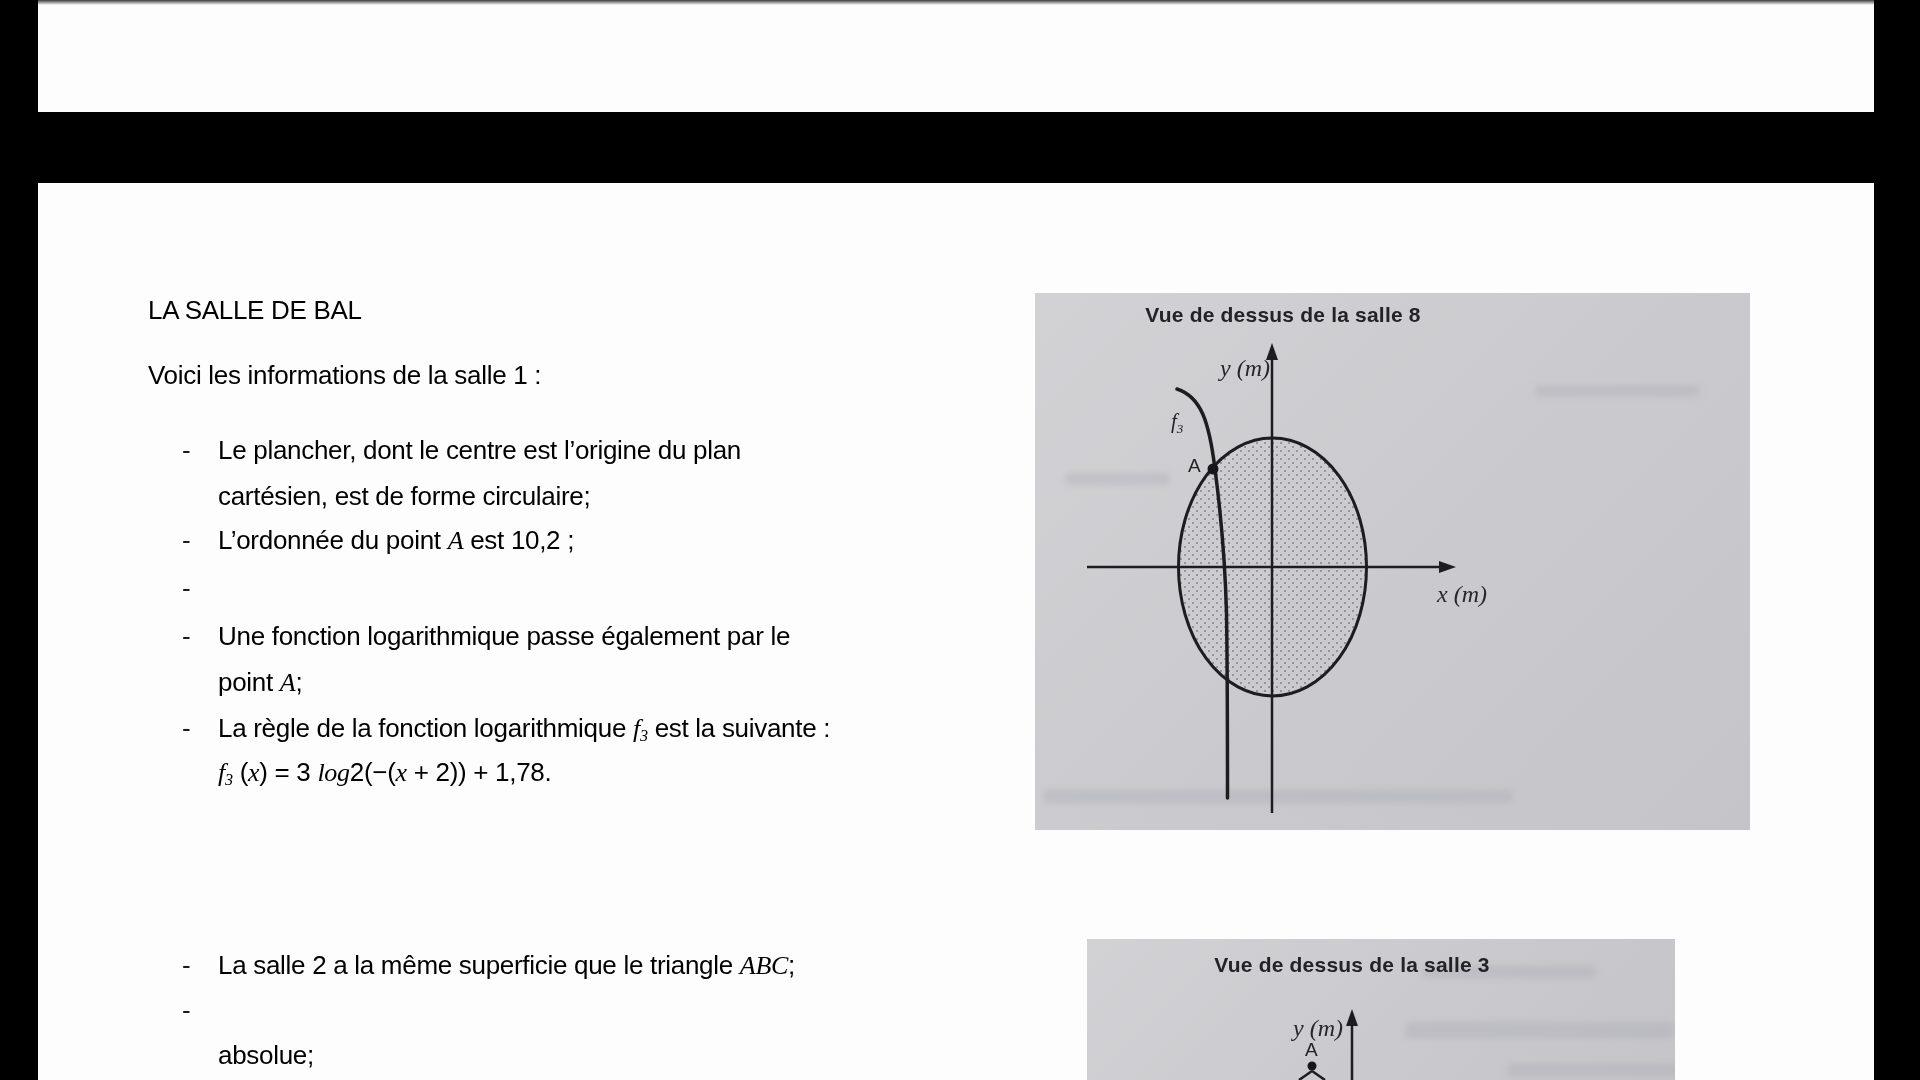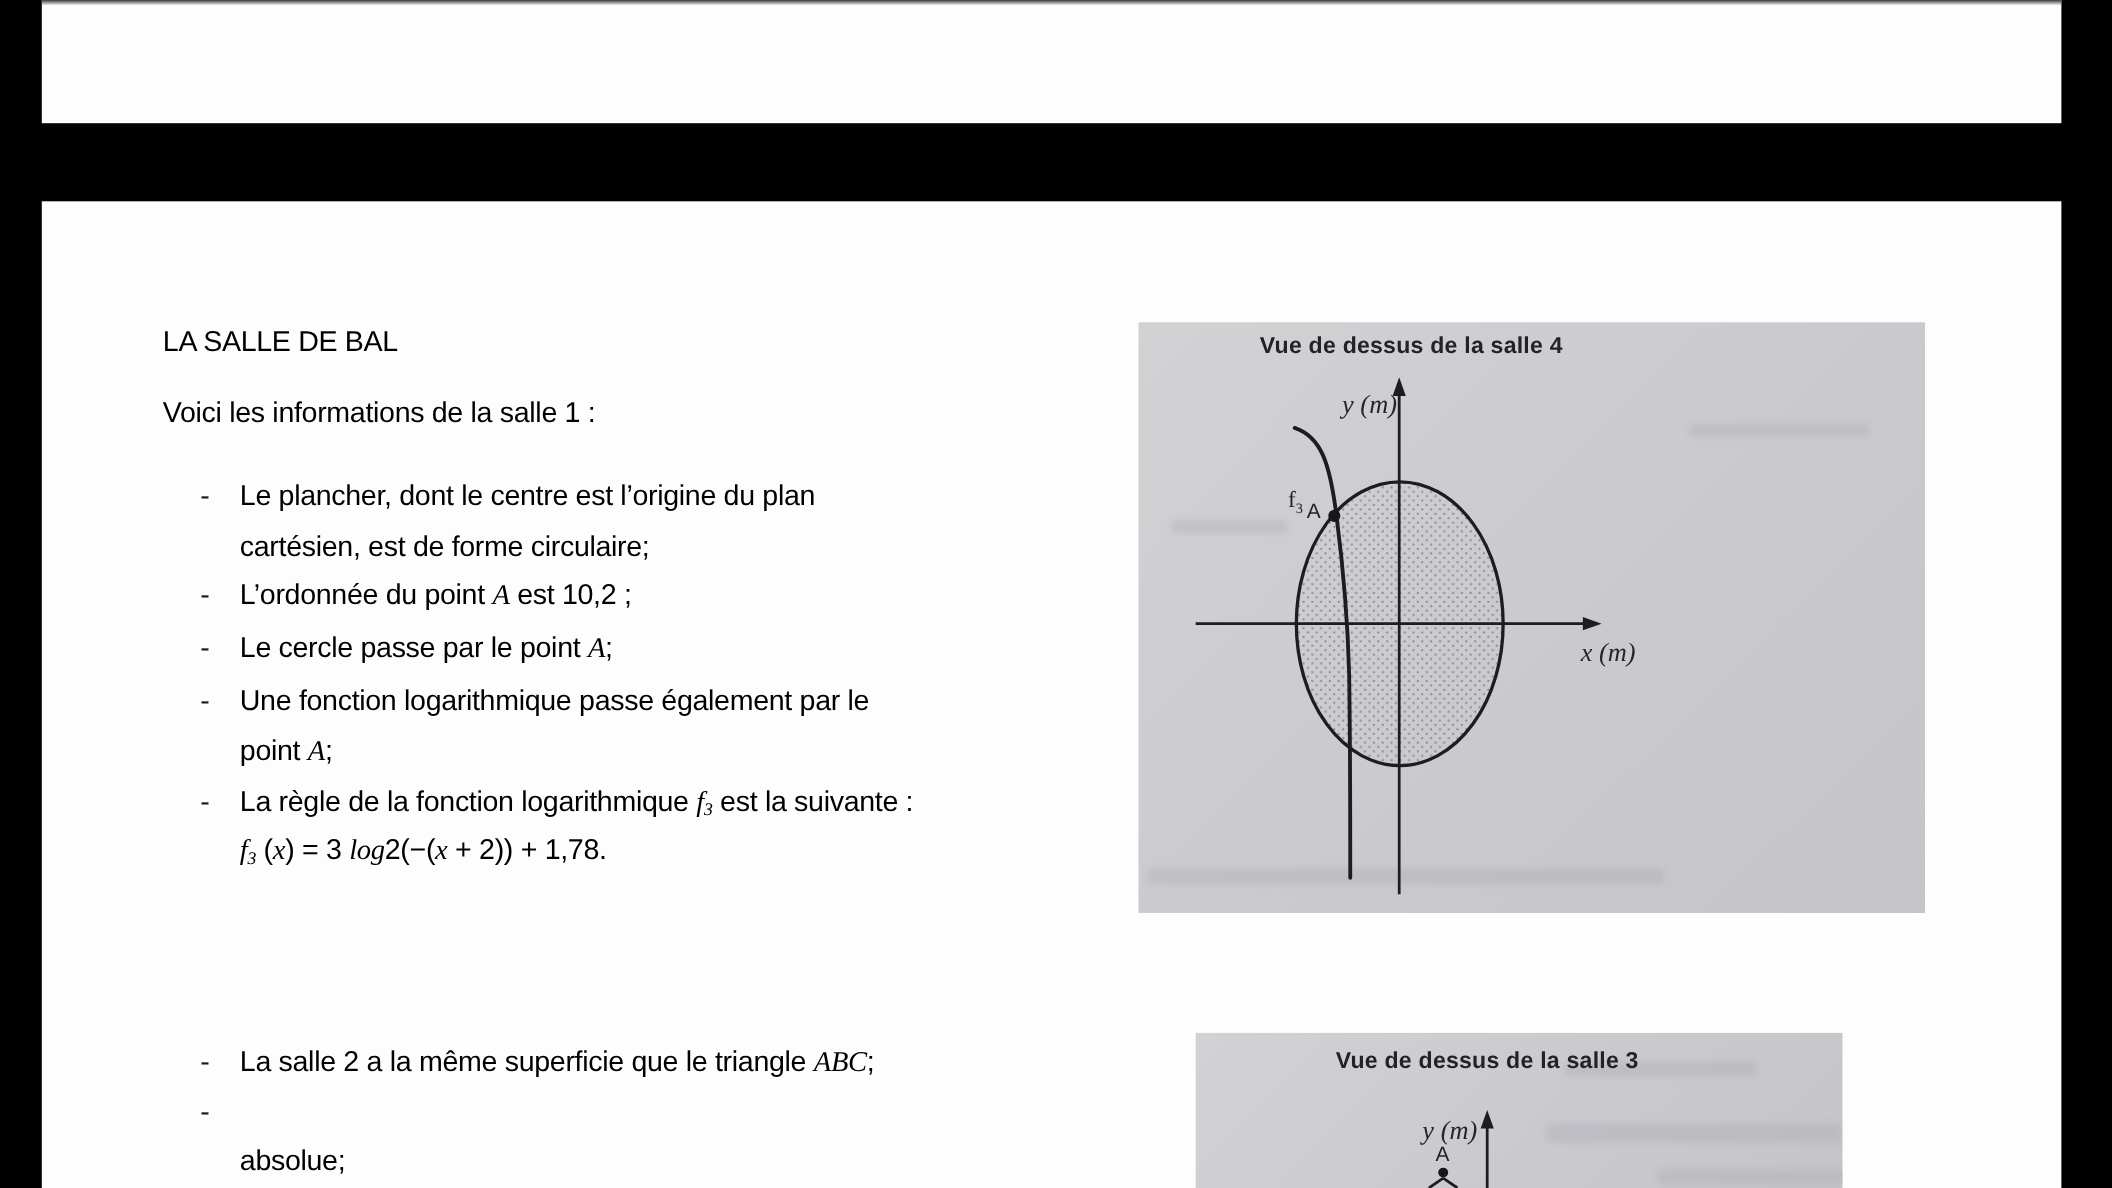--- a/index.html
+++ b/index.html
@@ -14,21 +14,21 @@
   .rv{font-family:"Liberation Serif",serif;font-style:italic;}
   .rsub{font-size:0.62em;vertical-align:-0.25em;}
   .rb{font-weight:400;}
   .fig{position:absolute;background:linear-gradient(135deg,#d2d2d5 0%,#cacace 55%,#c5c5c9 100%);overflow:hidden;}
   .fig1{left:997px;top:110px;width:715px;height:537px;}
   .fig2{left:1049px;top:756px;width:588px;height:141px;}
   .fig-title{position:absolute;text-align:center;font-weight:700;font-size:21px;color:#232327;letter-spacing:.2px;}
   .plot{position:absolute;left:0;top:0;}
   .axlab{position:absolute;font-family:"Liberation Serif",serif;font-style:italic;font-size:24px;color:#26262a;white-space:nowrap;}
   .ptlab{position:absolute;font-size:19px;color:#222226;}
-  .flab{position:absolute;font-family:"Liberation Serif",serif;font-size:21px;color:#222226;margin-top:33px;}
+  .flab{position:absolute;font-family:"Liberation Serif",serif;font-style:italic;font-size:21px;color:#222226;}
   .flab sub{font-size:13px;}
   .smudge{position:absolute;background:#aaaab4;opacity:.38;filter:blur(3px);border-radius:4px;}
 </style>
 </head>
 <body>
 
 <div class="strip"></div>
 
 <div class="page">
 
@@ -36,42 +36,41 @@
   <div class="bl" style="left:110px;top:177px">Voici les informations de la salle 1 :</div>
 
   <span class="dash" style="left:144px;top:252px">-</span>
   <div class="bl" style="left:180px;top:252px"><span>Le plancher, dont le centre est l’origine du plan</span></div>
   <div class="bl" style="left:180px;top:298px"><span>cartésien, est de forme circulaire;</span></div>
 
   <span class="dash" style="left:144px;top:342px">-</span>
   <div class="bl" style="left:180px;top:342px"><span>L’ordonnée du point </span><span class="rv">A</span><span> est 10,2 ;</span></div>
 
   <span class="dash" style="left:144px;top:390px">-</span>
-  <div class="bl" style="left:180px;top:390px"><span>Le cercle passe par le point </span><span class="rv">A</span><span>;</span></div>
 
   <span class="dash" style="left:144px;top:438px">-</span>
   <div class="bl" style="left:180px;top:438px"><span>Une fonction logarithmique passe également par le</span></div>
   <div class="bl" style="left:180px;top:484px"><span>point </span><span class="rv">A</span><span>;</span></div>
 
   <span class="dash" style="left:144px;top:530px">-</span>
   <div class="bl" style="left:180px;top:530px"><span>La règle de la fonction logarithmique </span><span class="rv">f</span><span class="rv rsub">3</span><span> est </span><span class="rb">la</span><span> suivante :</span></div>
   <div class="bl" style="left:180px;top:574px"><span class="rv">f</span><span class="rv rsub">3</span><span> (</span><span class="rv">x</span><span>) = 3 </span><span class="rv">log</span><span>2(−(</span><span class="rv">x</span><span> + 2)) + 1,78.</span></div>
 
 
   <span class="dash" style="left:144px;top:767px">-</span>
   <div class="bl" style="left:180px;top:767px"><span>La salle 2 a la même superficie que le triangle </span><span class="rv">ABC</span><span>;</span></div>
 
   <span class="dash" style="left:144px;top:812px">-</span>
   <div class="bl" style="left:180px;top:857px"><span>absolue;</span></div>
 
   <div class="fig fig1">
     <div class="smudge" style="left:30px;top:180px;width:105px;height:12px"></div>
     <div class="smudge" style="left:8px;top:496px;width:470px;height:15px"></div>
     <div class="smudge" style="left:500px;top:92px;width:165px;height:12px"></div>
-    <div class="fig-title" style="left:48px;top:10px;width:400px">Vue de dessus de la salle 4</div>
+    <div class="fig-title" style="left:48px;top:10px;width:400px">Vue de dessus de la salle 8</div>
     <svg class="plot" width="715" height="537" viewBox="0 0 715 537">
       <defs>
         <pattern id="dots" width="8" height="8" patternUnits="userSpaceOnUse">
           <circle cx="2" cy="2" r="1" fill="#50505c" opacity="0.6"></circle>
           <circle cx="6" cy="6" r="1" fill="#50505c" opacity="0.6"></circle>
         </pattern>
       </defs>
       <ellipse cx="237.5" cy="274" rx="94" ry="129" fill="url(#dots)" stroke="#1d1d20" stroke-width="3"></ellipse>
       <line x1="237" y1="64" x2="237" y2="520" stroke="#1d1d20" stroke-width="2.5"></line>
       <polygon points="237,50 231,67 243,67" fill="#1d1d20"></polygon>

